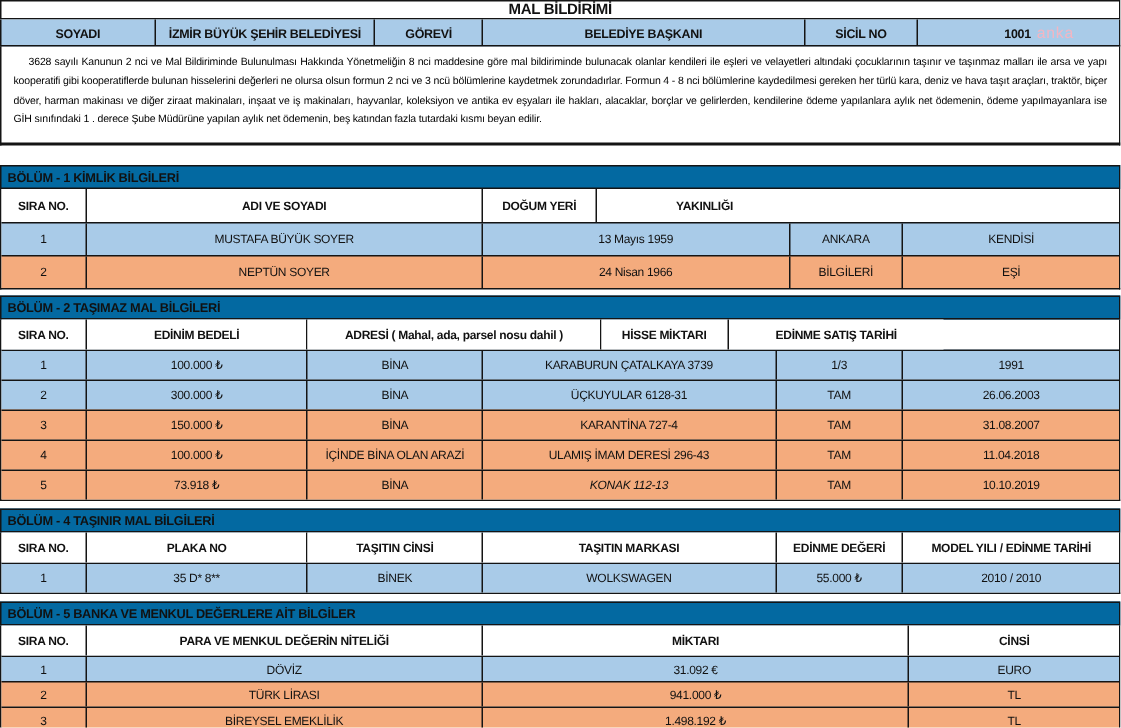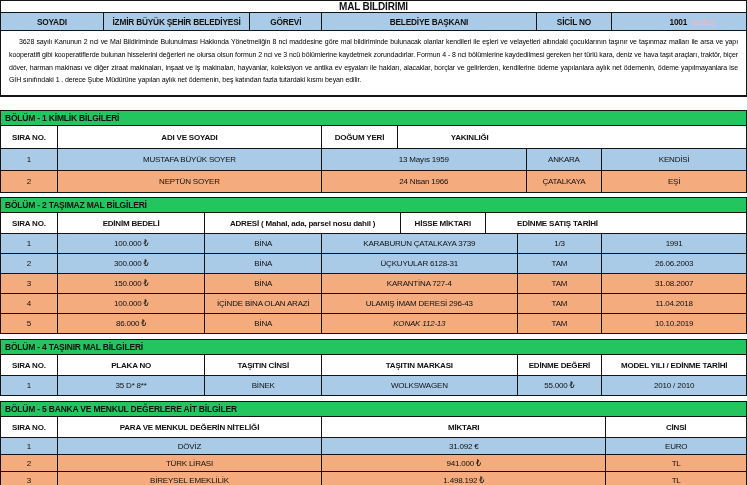--- a/index.html
+++ b/index.html
@@ -43,21 +43,21 @@
     height:66px;border:1px solid var(--bd);border-top:none;border-bottom-width:2px;
     padding:5px 8px;overflow:hidden;
     font-size:7px;line-height:12.8px;letter-spacing:-0.1px;
     text-align:justify;text-indent:10px;color:#000;
   }
 
   
   .section-bar{
     height:16px;border:1px solid var(--bd);
     display:flex;align-items:center;padding-left:4px;
-    font-size:8.5px;font-weight:700;letter-spacing:-0.2px;background:#22c55e;
+    font-size:8.5px;font-weight:700;letter-spacing:-0.2px;background:#0369a1;
   }
   .section-table{border:1px solid var(--bd);border-top:none;}
   .trow{display:flex;width:100%;}
   .trow + .trow{border-top:1px solid var(--bd);}
   .tcell{
     display:flex;align-items:center;justify-content:center;
     border-right:1px solid var(--bd);
     font-size:8px;letter-spacing:-0.2px;white-space:nowrap;overflow:hidden;
     text-align:center;
   }
@@ -105,21 +105,21 @@
             <div class="tcell" style="width: 7.63%;">1</div>
             <div class="tcell" style="width: 35.47%;">MUSTAFA BÜYÜK SOYER</div>
             <div class="tcell" style="width: 27.44%;">13 Mayıs 1959</div>
             <div class="tcell" style="width: 10.17%;">ANKARA</div>
             <div class="tcell" style="width: 19.29%;">KENDİSİ</div>
           </div>
           <div class="trow row-orange" style="height: 22px;">
             <div class="tcell" style="width: 7.63%;">2</div>
             <div class="tcell" style="width: 35.47%;">NEPTÜN SOYER</div>
             <div class="tcell" style="width: 27.44%;">24 Nisan 1966</div>
-            <div class="tcell" style="width: 10.17%;">ÇATALKAYA</div>
+            <div class="tcell" style="width: 10.17%;">BİLGİLERİ</div>
             <div class="tcell" style="width: 19.29%;">EŞİ</div>
           </div>
         </div>
       </div>
       <div class="section" style="margin-top: 4px;">
         <div class="section-bar">
           <span>BÖLÜM - 2 TAŞIMAZ MAL BİLGİLERİ</span>
         </div>
         <div class="section-table">
           <div class="trow thead" style="height: 20px;">
@@ -156,21 +156,21 @@
           <div class="trow row-orange" style="height: 20px;">
             <div class="tcell" style="width: 7.63%;">4</div>
             <div class="tcell" style="width: 19.81%;">100.000 ₺</div>
             <div class="tcell" style="width: 15.66%;">İÇİNDE BİNA OLAN ARAZİ</div>
             <div class="tcell" style="width: 26.24%;">ULAMIŞ İMAM DERESİ 296-43</div>
             <div class="tcell" style="width: 11.38%;">TAM</div>
             <div class="tcell" style="width: 19.28%;">11.04.2018</div>
           </div>
           <div class="trow row-orange" style="height: 20px;">
             <div class="tcell" style="width: 7.63%;">5</div>
-            <div class="tcell" style="width: 19.81%;">86.000 ₺</div>
+            <div class="tcell" style="width: 19.81%;">73.918 ₺</div>
             <div class="tcell" style="width: 15.66%;">BİNA</div>
             <div class="tcell" style="width: 26.24%; font-style: italic;">KONAK 112-13</div>
             <div class="tcell" style="width: 11.38%;">TAM</div>
             <div class="tcell" style="width: 19.28%;">10.10.2019</div>
           </div>
         </div>
       </div>
       <div class="section" style="margin-top: 5px;">
         <div class="section-bar">
           <span>BÖLÜM - 4 TAŞINIR MAL BİLGİLERİ</span>

